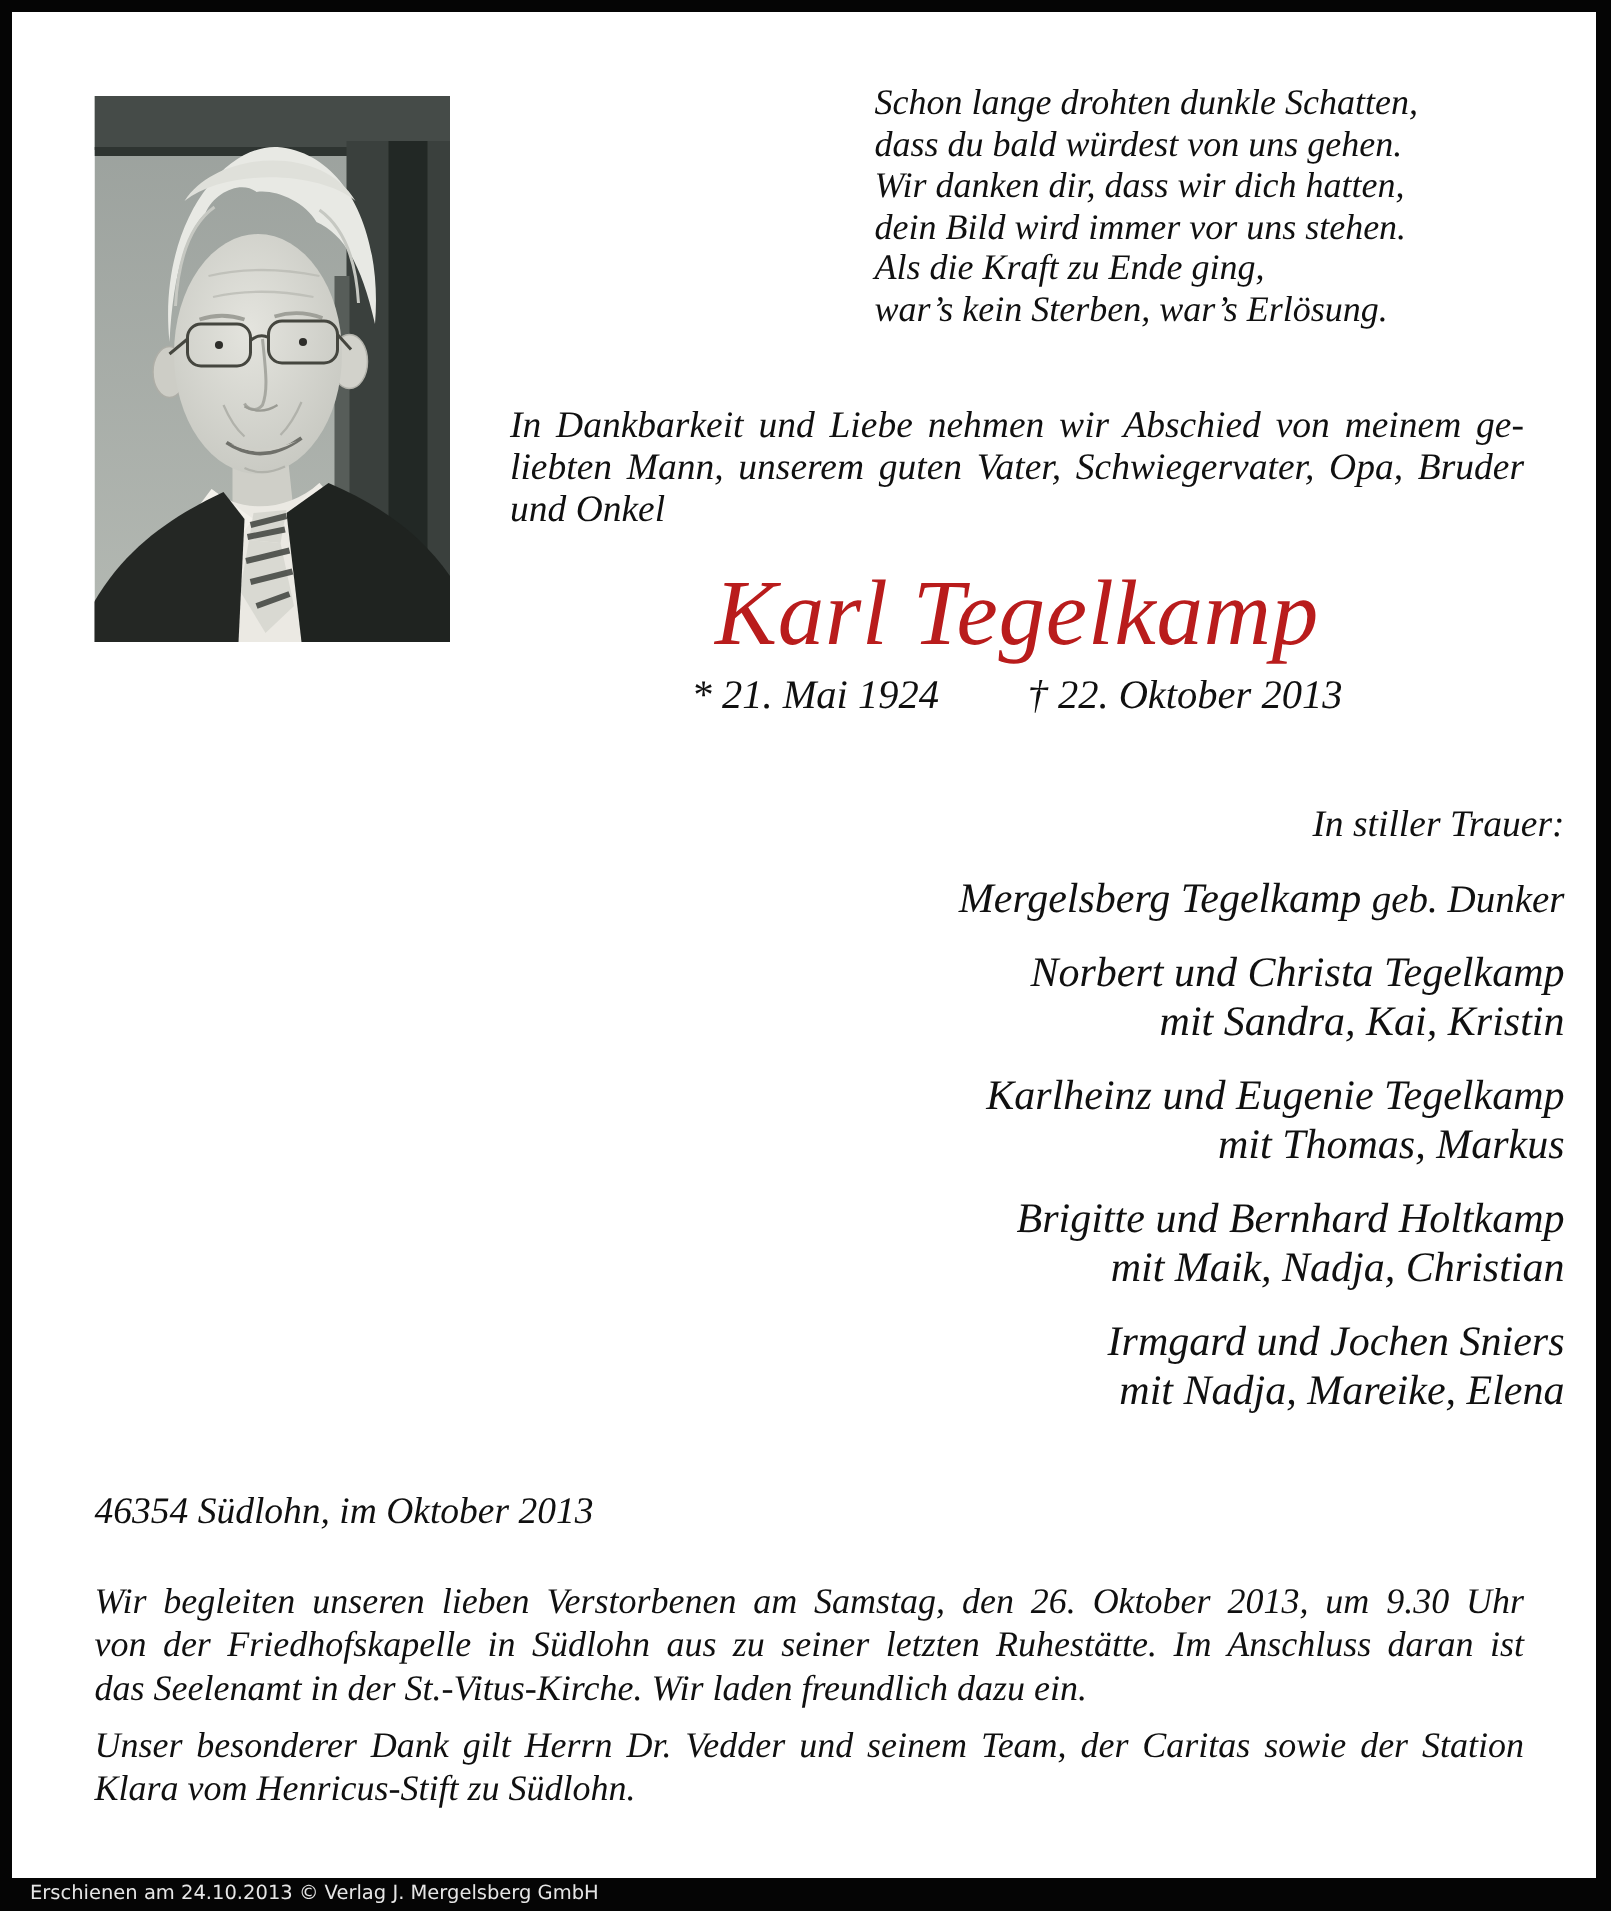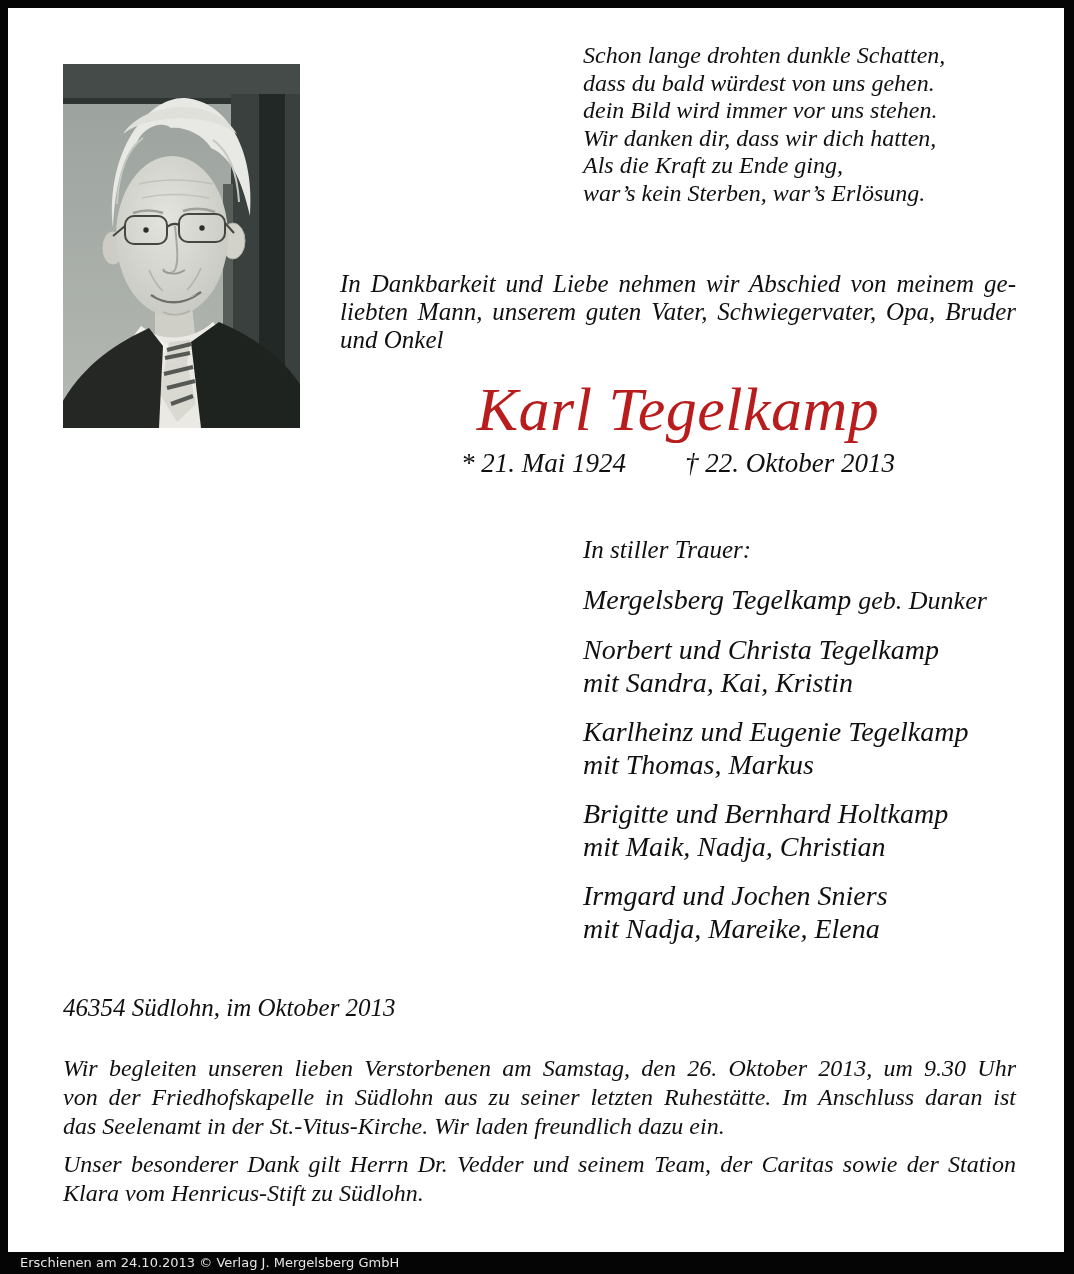--- a/index.html
+++ b/index.html
@@ -12,30 +12,30 @@
     margin:0 auto;
   }
   .sheet{
     position:absolute;left:8px;top:8px;width:1056px;height:1244px;
     background:#ffffff;color:#101010;
   }
   .abs{position:absolute;}
   
   .photo{left:55px;top:56px;width:237px;height:364px;display:block;}
   
-  .poem{left:575px;top:34px;width:440px;font-style:italic;font-size:24px;line-height:27.5px;}
+  .poem{left:575px;top:48px;width:440px;font-style:italic;font-size:24px;line-height:27.5px;}
   
   .intro{left:332px;top:262px;width:676px;font-style:italic;font-size:25px;line-height:28px;}
   .just{text-align:justify;text-align-last:justify;}
   
   .namewrap{left:332px;top:366px;width:676px;text-align:center;}
   .big-name{font-style:italic;font-size:62px;line-height:70px;letter-spacing:.5px;color:#b91c1c;}
   .dates{margin-top:4px;font-style:italic;font-size:27px;display:flex;justify-content:center;gap:59px;}
   
-  .mourning{left:575px;top:527px;width:460px;font-style:italic;}
+  .mourning{left:575px;top:527px;width:460px;font-style:italic;text-align:right;}
   .mourn-head{font-size:25px;line-height:30px;margin-bottom:18px;}
   .group{margin-bottom:16px;font-size:28px;line-height:33px;}
   .suffix{font-size:26px;}
   
   .place{left:55px;top:986px;width:700px;font-style:italic;font-size:25px;}
   .funeral{left:55px;top:1046px;width:953px;font-style:italic;font-size:24px;line-height:29px;}
   .thanks{left:55px;top:1142px;width:953px;font-style:italic;font-size:24px;line-height:29px;}
   
   .footer-bar{
     position:absolute;left:0;bottom:0;width:100%;height:22px;background:#050505;
@@ -131,22 +131,22 @@
         </g>
         <path d="M88,231 Q112,247 138,228" stroke="#6f706a" stroke-width="2.5" fill="none"></path>
         <path d="M91,232 Q112,243 135,230 Q113,239 91,232 Z" fill="#cfcfc8"></path>
         <path d="M100,248 Q112,254 127,247" stroke="#b1b2ab" stroke-width="1.5" fill="none"></path>
       </g>
     </svg>
 
     <div class="abs poem">
       <div>Schon lange drohten dunkle Schatten,</div>
       <div>dass du bald würdest von uns gehen.</div>
+      <div>Wir danken dir, dass wir dich hatten,</div>
       <div>dein Bild wird immer vor uns stehen.</div>
-      <div>Wir danken dir, dass wir dich hatten,</div>
       <div>Als die Kraft zu Ende ging,</div>
       <div>war’s kein Sterben, war’s Erlösung.</div>
     </div>
 
     <div class="abs intro">
       <div class="just">In Dankbarkeit und Liebe nehmen wir Abschied von meinem ge-</div>
       <div class="just">liebten Mann, unserem guten Vater, Schwiegervater, Opa, Bruder</div>
       <div>und Onkel</div>
     </div>
 

